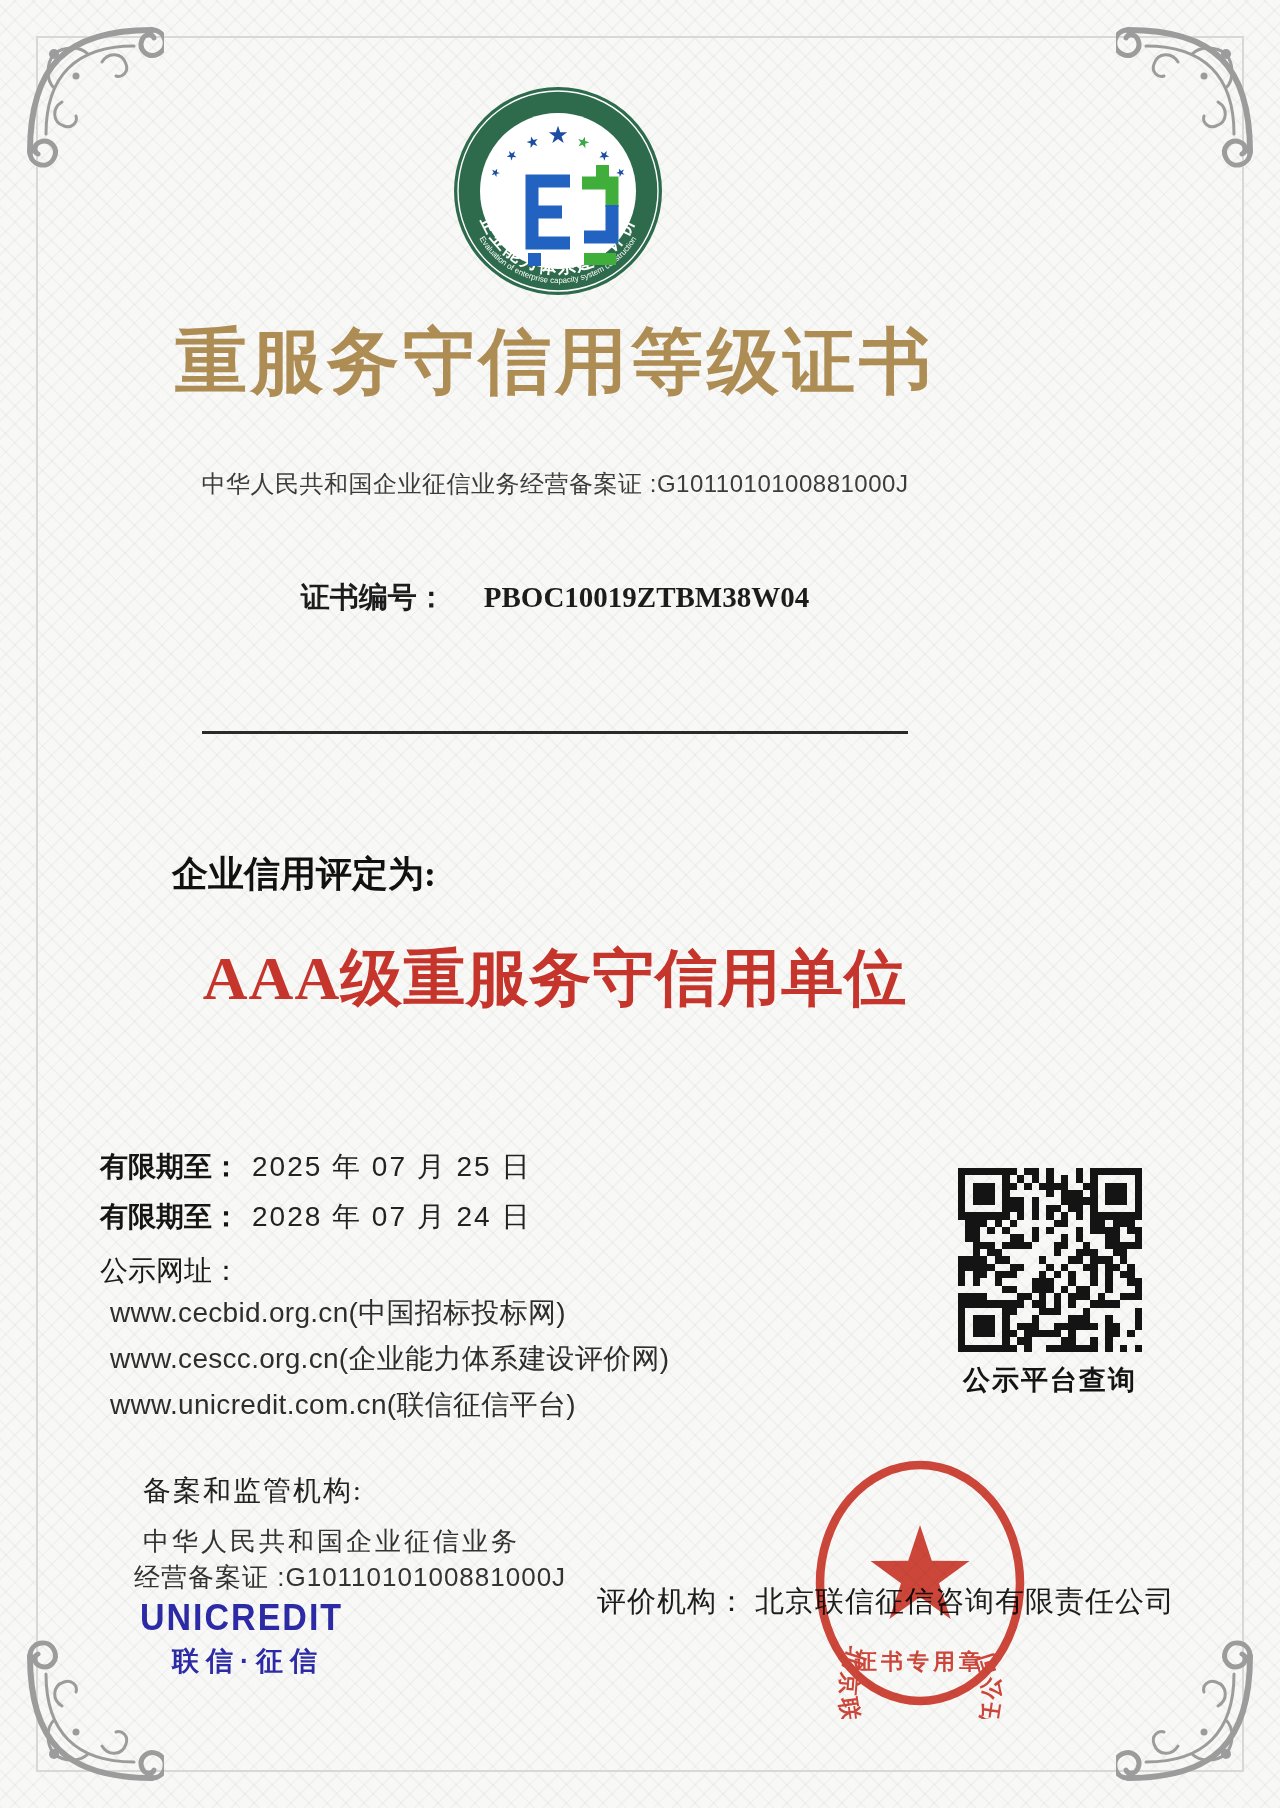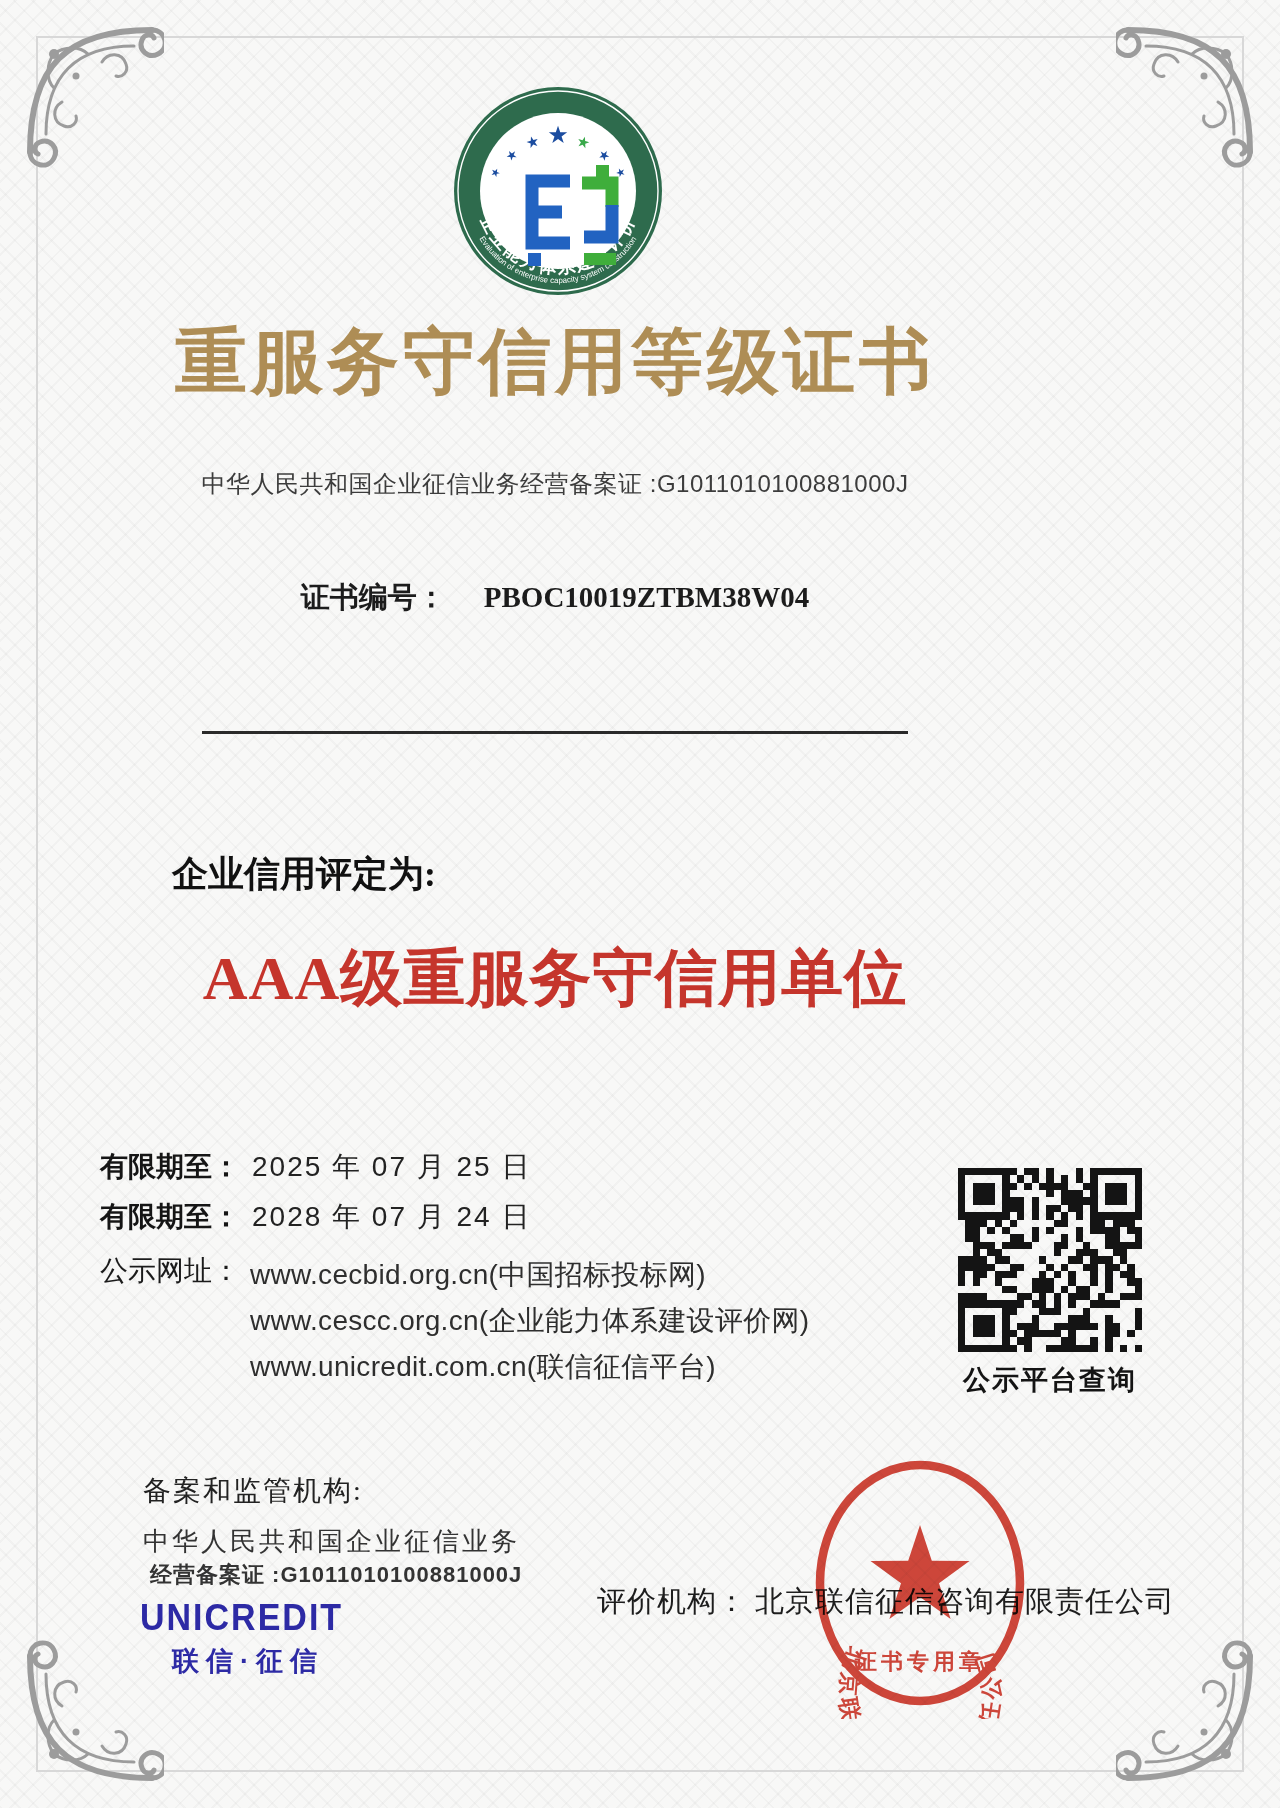--- a/index.html
+++ b/index.html
@@ -28,29 +28,29 @@
   .company{top:650px;font-size:50px;font-weight:900;letter-spacing:1px;color:#141414;}
   .underline{position:absolute;left:202px;top:731px;width:706px;height:3px;background:#2a2a2a;}
   .address{top:742px;font-size:28px;font-weight:700;color:#111;}
   .intro{position:absolute;left:172px;top:850px;font-size:36px;font-weight:900;color:#111;}
   .grade{top:936px;font-size:62px;font-weight:900;color:#c5352c;letter-spacing:1px;white-space:nowrap;}
   .kv{position:absolute;left:100px;font-size:28px;white-space:nowrap;}
   .kv .k{font-weight:700;color:#151515;}
   .kv .v{margin-left:12px;letter-spacing:2px;color:#222;}
   .kv-issue{top:1148px;}
   .kv-expiry{top:1198px;}
-  .sites{position:absolute;left:100px;top:1252px;font-size:28px;display:flex;}
+  .sites{position:absolute;left:100px;top:1252px;font-size:28px;display:flex;flex-direction:column;}
   .sites .k{font-weight:500;color:#1b1b1b;flex:none;}
   .sites ul{list-style:none;margin:0;padding:0 0 0 10px;}
   .sites li{line-height:46px;color:#2e2e2e;letter-spacing:.3px;}
   .qr{position:absolute;left:958px;top:1168px;width:184px;height:184px;}
   .qr-caption{position:absolute;left:950px;top:1362px;width:200px;text-align:center;font-size:27px;color:#141414;letter-spacing:2px;font-weight:700;}
   .reg-label{position:absolute;left:143px;top:1472px;font-size:28px;letter-spacing:2px;color:#222;}
   .reg-l1{position:absolute;left:143px;top:1524px;font-size:26px;letter-spacing:3px;color:#333;}
-  .reg-l2{position:absolute;left:150px;top:1560px;font-size:22px;letter-spacing:1px;color:#333;font-weight:bold;}
+  .reg-l2{position:absolute;left:134px;top:1560px;font-size:26px;letter-spacing:1px;color:#333;}
   .uni-en{position:absolute;left:140px;top:1597px;font-size:34px;font-weight:800;color:#2d2aa5;letter-spacing:2px;transform:scaleY(1.08);transform-origin:left top;}
   .uni-cn{position:absolute;left:172px;top:1643px;font-size:27px;font-weight:700;color:#2d2aa5;letter-spacing:7px;}
   .evaluator{position:absolute;left:597px;top:1582px;font-size:29px;color:#1d1d1d;white-space:nowrap;}
   .evaluator .k{letter-spacing:1px;}
   .evaluator .v{margin-left:8px;letter-spacing:1px;}
   .seal{position:absolute;left:785px;top:1447px;width:270px;height:272px;opacity:.92;mix-blend-mode:multiply;}
 </style>
 </head>
 <body>
 

